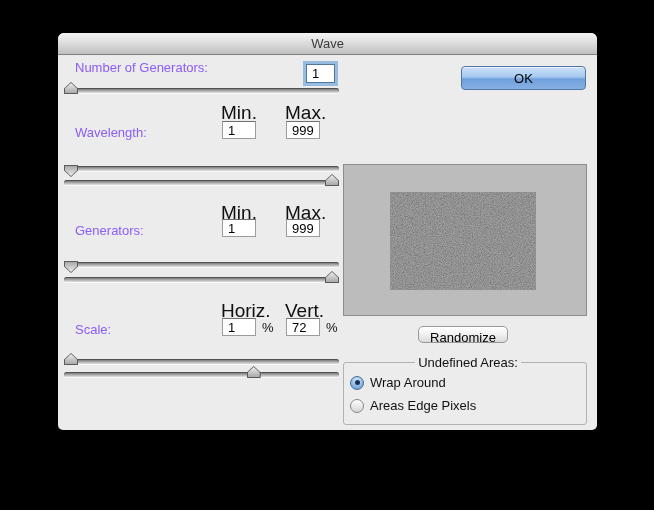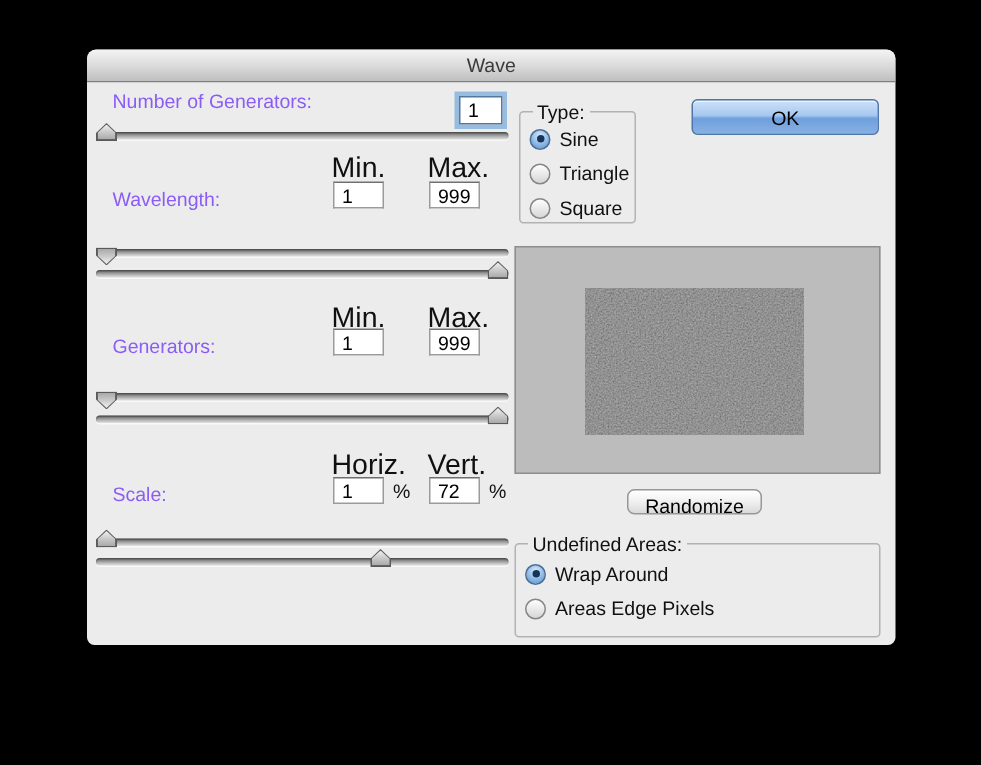--- a/index.html
+++ b/index.html
@@ -147,35 +147,20 @@
   <span class="pct" style="left:268px;top:287px;">%</span>
   <div class="slider up" style="top:320px;">
     <div class="track"></div>
     <div class="thumb" style="left: calc(0% + 0px);"></div>
   </div>
   <div class="slider up" style="top:333px;">
     <div class="track"></div>
     <div class="thumb" style="left: calc(70% - 9.8px);"></div>
   </div>
 
-  <fieldset style="left:288px;top:34px;width:76px;height:82px;">
-    <legend>Type:</legend>
-    <div class="radio-row" style="margin:1px 0 0 0;">
-      <span class="radio on"></span>
-      <span>Sine</span>
-    </div>
-    <div class="radio-row" style="margin:8px 0 0 0;">
-      <span class="radio"></span>
-      <span>Triangle</span>
-    </div>
-    <div class="radio-row" style="margin:8px 0 0 0;">
-      <span class="radio"></span>
-      <span>Square</span>
-    </div>
-  </fieldset>
 
   <button class="btn btn-ok" style="left:403px;top:33px;width:125px;height:24px;">OK</button>
 
   <div class="preview-panel">
     <svg class="preview-thumb" width="146" height="98" xmlns="http://www.w3.org/2000/svg">
       <filter id="noiseF" x="0" y="0" width="100%" height="100%">
         <feTurbulence type="fractalNoise" baseFrequency="0.9" numOctaves="2" stitchTiles="stitch"></feTurbulence>
         <feColorMatrix type="saturate" values="0"></feColorMatrix>
         <feComponentTransfer>
           <feFuncR type="linear" slope="0.45" intercept="0.06"></feFuncR>
@@ -184,21 +169,21 @@
           <feFuncA type="linear" slope="0" intercept="1"></feFuncA>
         </feComponentTransfer>
       </filter>
       <rect width="146" height="98" fill="#2e2e2e"></rect>
       <rect width="146" height="98" filter="url(#noiseF)"></rect>
     </svg>
   </div>
 
   <button class="btn btn-plain" style="left:360px;top:293px;width:90px;height:17px;border-radius:5px;line-height:19px;">Randomize</button>
 
-  <fieldset style="left:285px;top:322px;width:244px;height:70px;">
+  <fieldset style="left:285px;top:322px;width:244px;height:70px;text-align:center;">
     <legend>Undefined Areas:</legend>
     <div class="radio-row" style="margin:3px 0 0 0;">
       <span class="radio on"></span>
       <span>Wrap Around</span>
     </div>
     <div class="radio-row" style="margin:8px 0 0 0;">
       <span class="radio"></span>
       <span>Areas Edge Pixels</span>
     </div>
   </fieldset>

